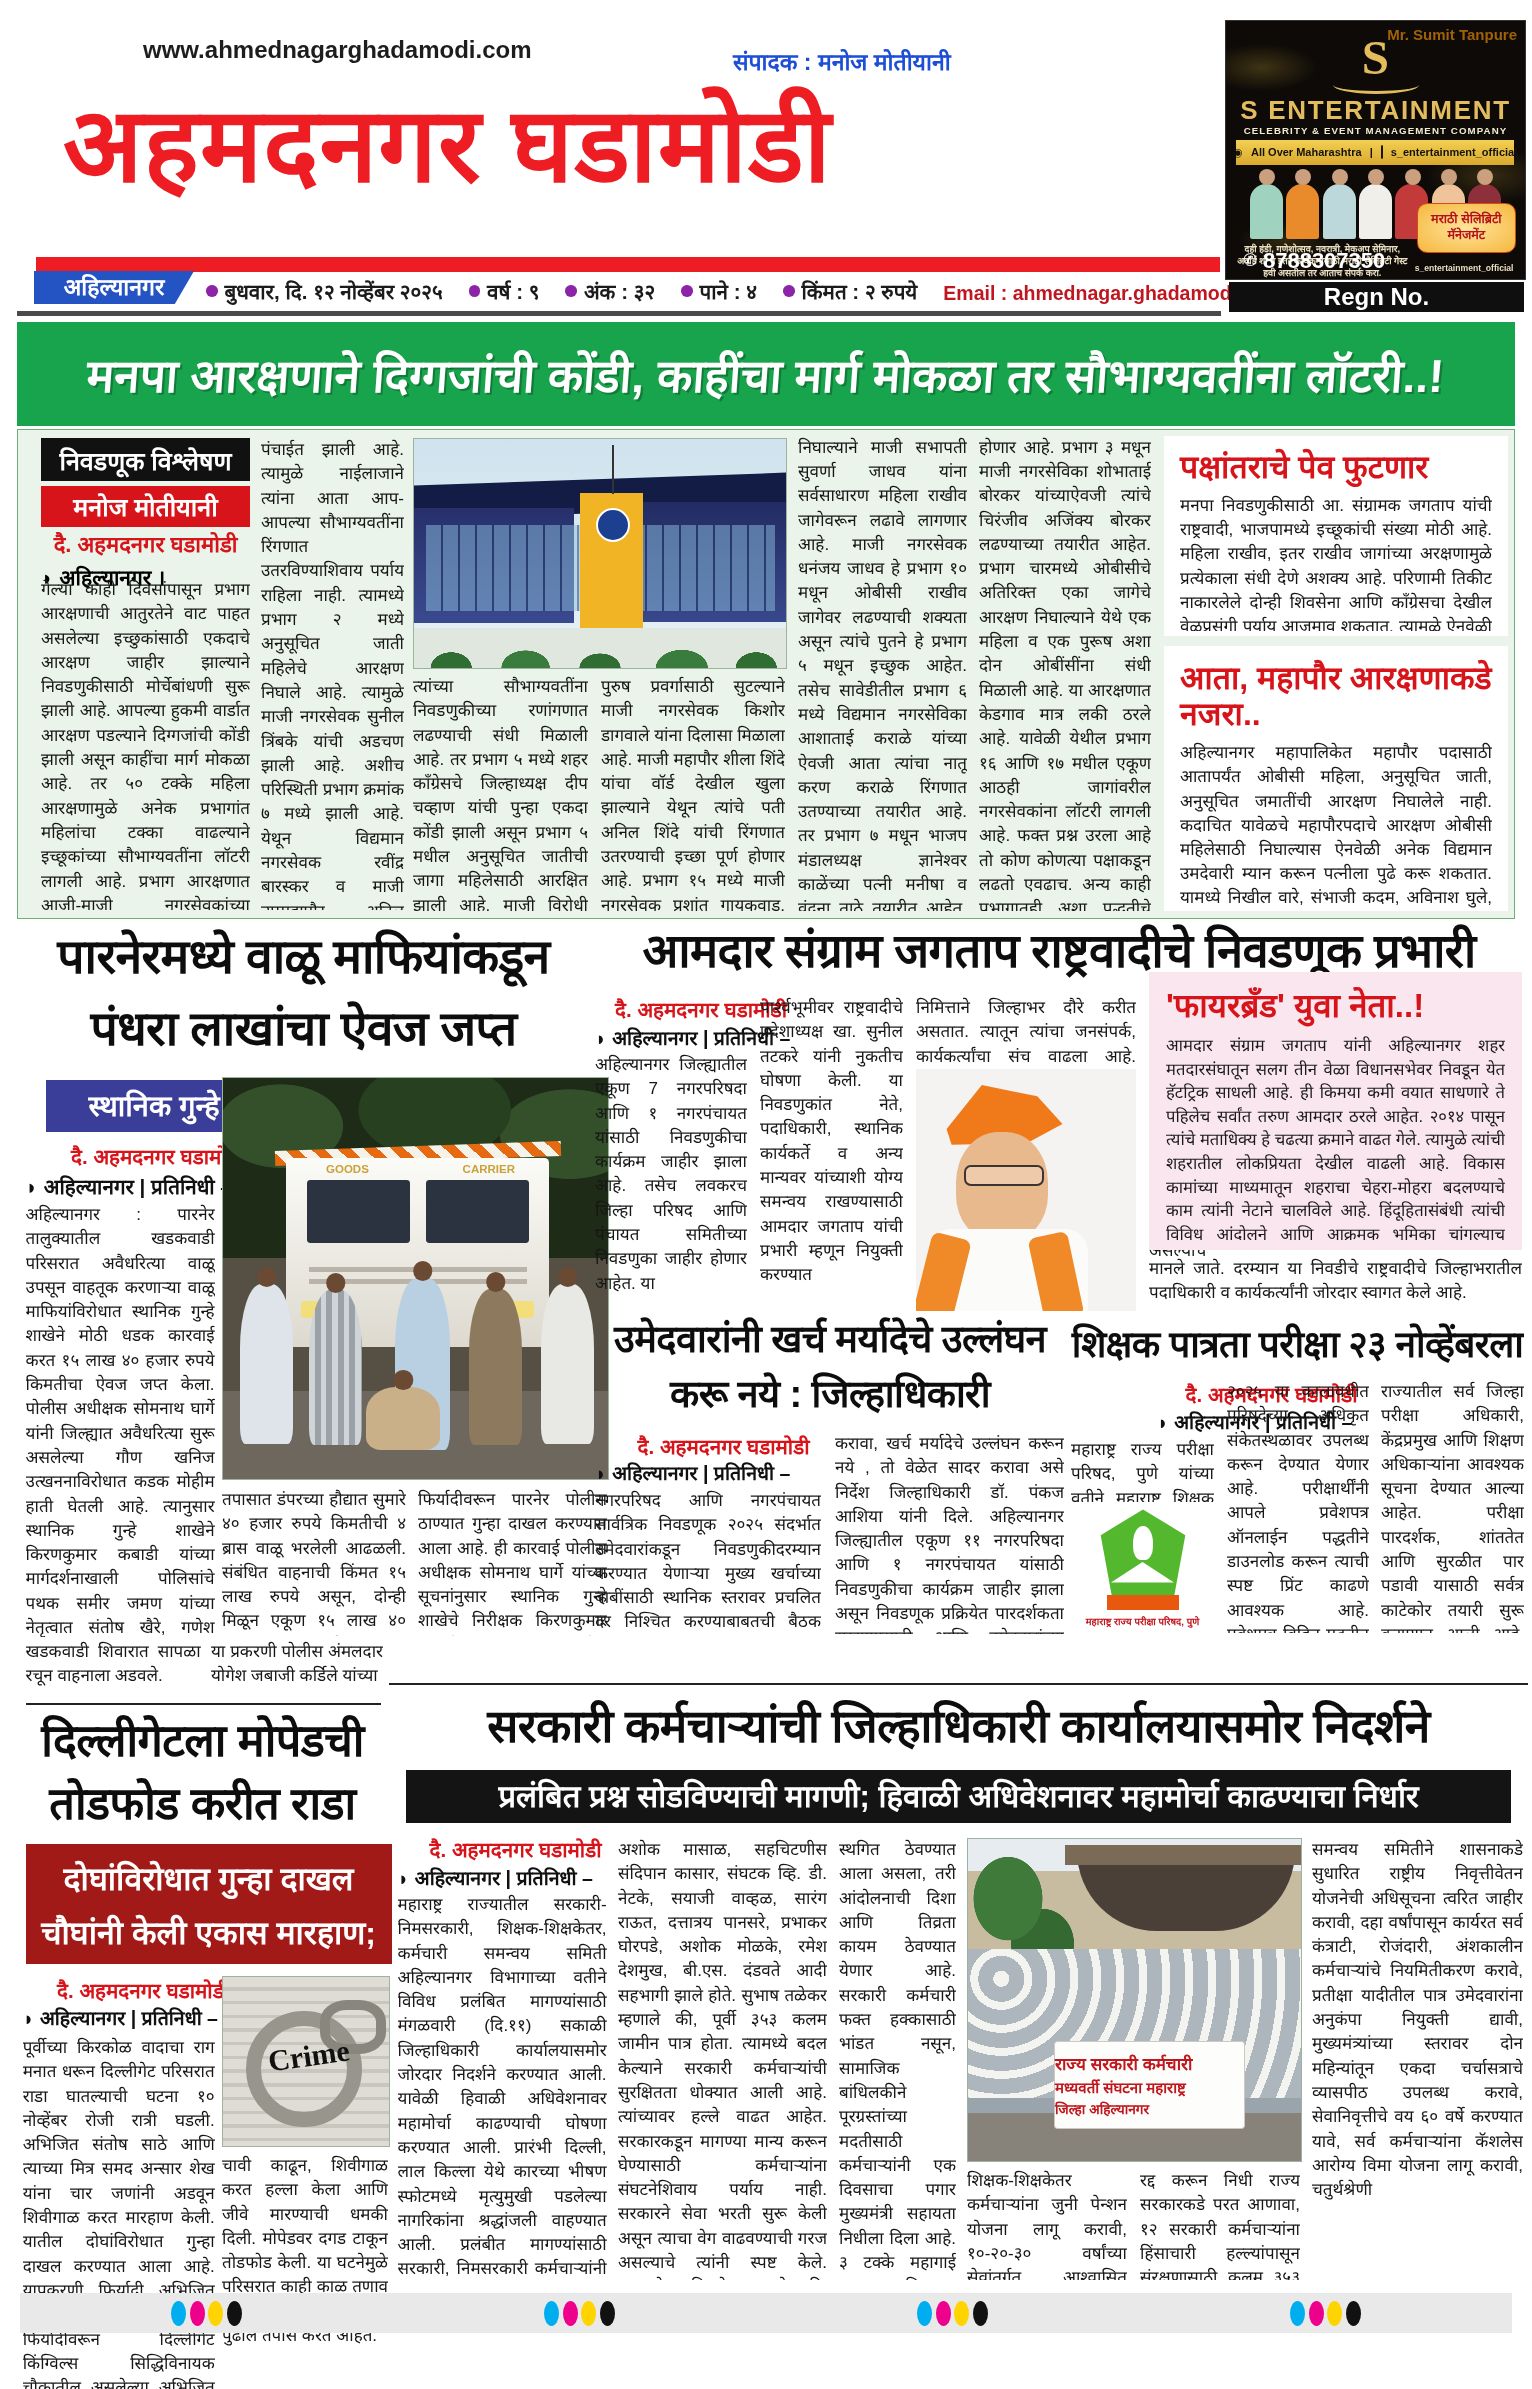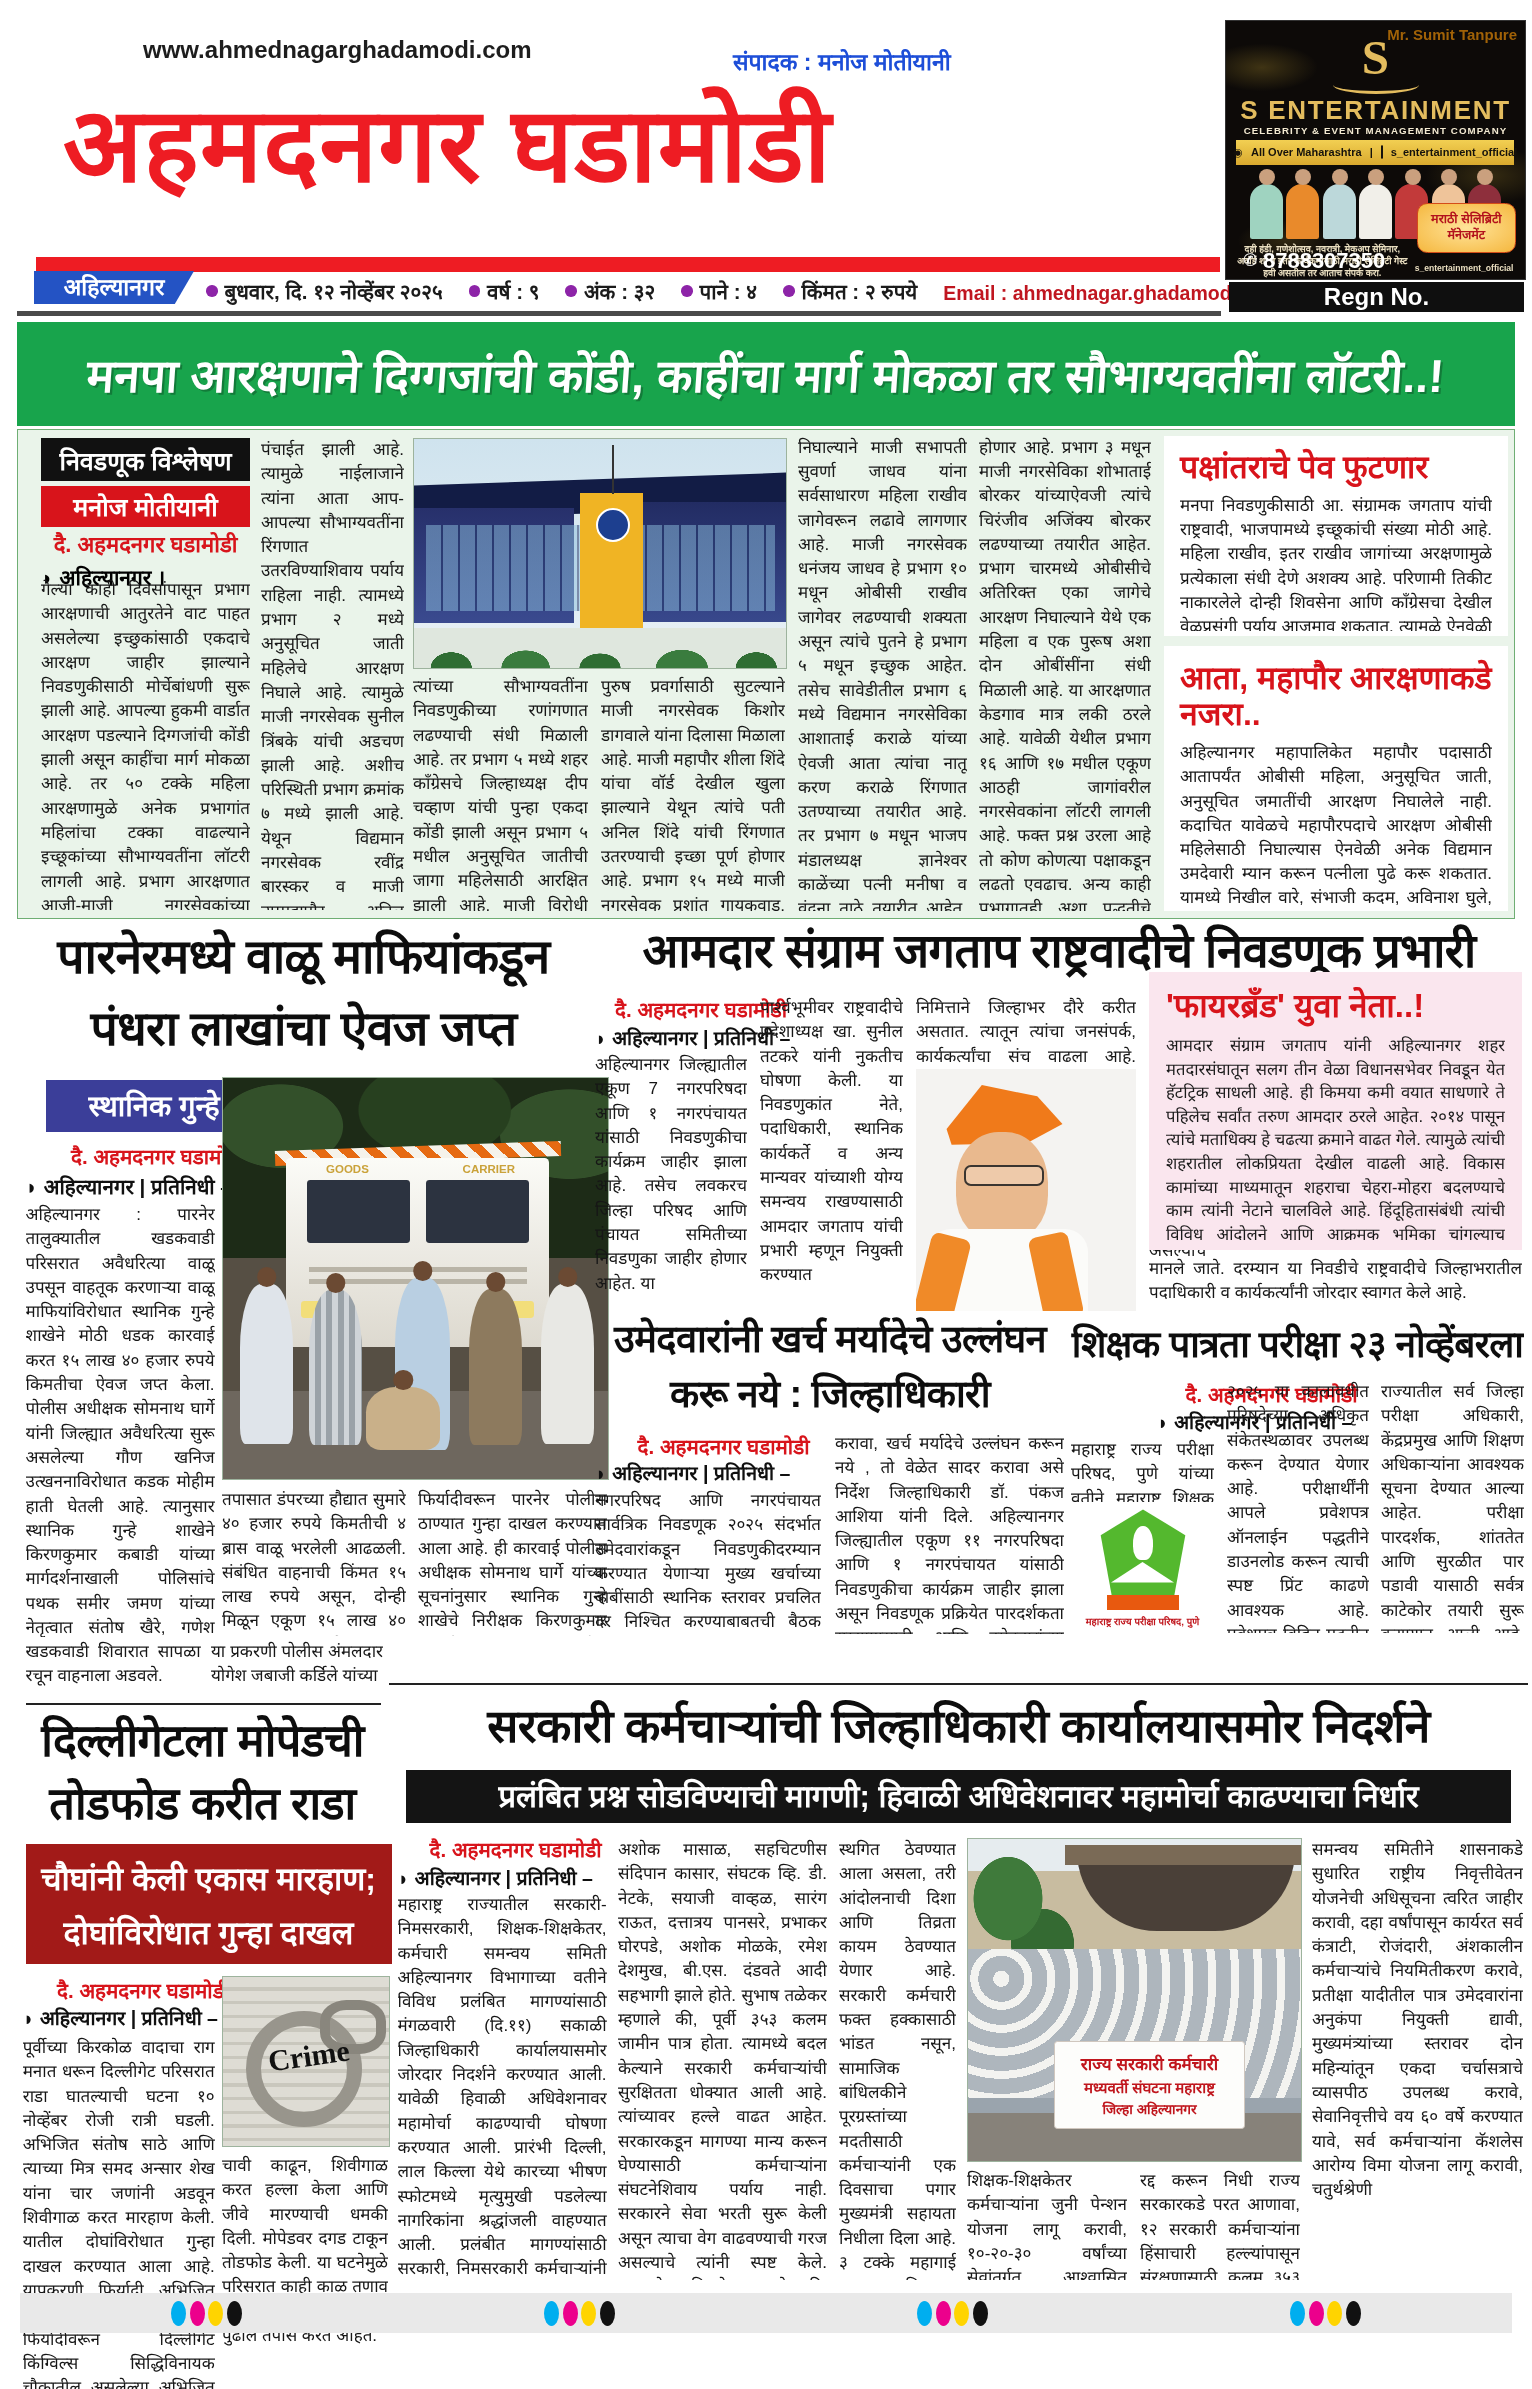--- a/index.html
+++ b/index.html
@@ -260,22 +260,22 @@
     <div class="col" style="left:310px;top:66px;width:143px;height:253px">राज्यातील सर्व जिल्हा परीक्षा अधिकारी, केंद्रप्रमुख आणि शिक्षण अधिकाऱ्यांना आवश्यक सूचना देण्यात आल्या आहेत. परीक्षा पारदर्शक, शांततेत आणि सुरळीत पार पडावी यासाठी सर्वत्र काटेकोर तयारी सुरू करण्यात आली आहे. महाराष्ट्र शिक्षक पात्रता परीक्षा ही प्राथमिक (इयत्ता १ ते ५) आणि उच्च प्राथमिक (इयत्ता ६ ते ८) स्तरावर शिक्षक म्हणून नियुक्तीसाठी अनिवार्य असून, उमेदवारांनी या परीक्षेत उत्तीर्ण होणे आवश्यक आहे. परीक्षेच्या मार्गदर्शक सूचना व वेळापत्रक प्रवेशपत्रासोबतच ऑनलाईन पोर्टलवर पाहायला मिळणार आहेत.</div>
   </div>
 
   <div class="abs" style="left:17px;top:1640px;width:371px;height:644px">
     <div class="col" style="left:8.6px;top:0;width:175px;height:55px">खडकवाडी शिवारात सापळा रचून वाहनाला अडवले.</div>
     <div class="col" style="left:194px;top:0;width:172px;height:55px">या प्रकरणी पोलीस अंमलदार योगेश जबाजी कर्डिले यांच्या</div>
     <div class="hrline" style="left:8.6px;top:63px;width:355px"></div>
     <div class="hl" style="left:0;top:73px;width:371px;font-size:45px;line-height:1.25">दिल्लीगेटला मोपेडची</div>
     <div class="hl" style="left:0;top:136px;width:371px;font-size:45px;line-height:1.25">तोडफोड करीत राडा</div>
     <div class="whitebar" style="left:8.6px;top:204px;width:366px;height:120px;background:#a21a18;font-size:32px;line-height:1.7;padding-top:8px;box-sizing:border-box">
+      <div>दोघांविरोधात गुन्हा दाखल</div>
       <div>चौघांनी केली एकास मारहाण;</div>
-      <div>दोघांविरोधात गुन्हा दाखल</div>
     </div>
     <div class="tag" style="left:23px;top:336px;width:206px">दै. अहमदनगर घडामोडी</div>
     <div class="byline" style="left:5.7px;top:364px;width:229px;font-size:19.5px">◗ अहिल्यानगर | प्रतिनिधी –</div>
 
     <div class="ph" style="left:205px;top:336px;width:166px;height:169px;background:repeating-linear-gradient(#dedcd4 0 10.3px,#c9c7bd 10.3px 13.7px)">
       <div class="abs" style="left:23px;top:34px;width:86px;height:86px;border:15px solid #98958c;border-radius:50%"></div>
       <div class="abs" style="left:97px;top:23px;width:46px;height:34px;border:10.3px solid #89867d;border-radius:40%"></div>
       <div class="abs" style="left:45px;top:62px;color:#111;font-weight:900;font-size:30px;transform:rotate(-8deg);font-family:'Liberation Serif','DejaVu Serif',serif">Crime</div>
     </div>
     <div class="col" style="left:5.7px;top:396px;width:192px;height:412px">पूर्वीच्या किरकोळ वादाचा राग मनात धरून दिल्लीगेट परिसरात राडा घातल्याची घटना १० नोव्हेंबर रोजी रात्री घडली. अभिजित संतोष साठे आणि त्याच्या मित्र समद अन्सार शेख यांना चार जणांनी अडवून शिवीगाळ करत मारहाण केली. यातील दोघांविरोधात गुन्हा दाखल करण्यात आला आहे. याप्रकरणी फिर्यादी अभिजित साठे यांनी दिलेल्या सादविरोधी फिर्यादीवरून दिल्लीगेट किंग्विल्स सिद्धिविनायक चौकातील असलेल्या अभिजित व समदला बोलावून घेतले. चौघांनी अभिजितच्या मोपेडची</div>
@@ -290,21 +290,21 @@
     <div class="col" style="left:8.6px;top:208px;width:209px;height:387px">महाराष्ट्र राज्यातील सरकारी-निमसरकारी, शिक्षक-शिक्षकेतर, कर्मचारी समन्वय समिती अहिल्यानगर विभागाच्या वतीने विविध प्रलंबित मागण्यांसाठी मंगळवारी (दि.११) सकाळी जिल्हाधिकारी कार्यालयासमोर जोरदार निदर्शने करण्यात आली. यावेळी हिवाळी अधिवेशनावर महामोर्चा काढण्याची घोषणा करण्यात आली. प्रारंभी दिल्ली, लाल किल्ला येथे कारच्या भीषण स्फोटमध्ये मृत्युमुखी पडलेल्या नागरिकांना श्रद्धांजली वाहण्यात आली. प्रलंबीत मागण्यांसाठी सरकारी, निमसरकारी कर्मचाऱ्यांनी जोरदार घोषणाबाजी केली. या आंदोलनात समितीचे जिल्हा निमंत्रक रावसाहेब निमसे, जिल्हा सरकारी कर्मचारी मध्यवर्ती संघटनेचे अध्यक्ष सुभाष तळेकर, सरचिटणीस रावसाहेब निमसे,</div>
     <div class="col" style="left:229px;top:153px;width:209px;height:442px">अशोक मासाळ, सहचिटणीस संदिपान कासार, संघटक व्हि. डी. नेटके, सयाजी वाव्हळ, सारंग राऊत, दत्तात्रय पानसरे, प्रभाकर घोरपडे, अशोक मोळके, रमेश देशमुख, बी.एस. दंडवते आदी सहभागी झाले होते. सुभाष तळेकर म्हणाले की, पूर्वी ३५३ कलम जामीन पात्र होता. त्यामध्ये बदल केल्याने सरकारी कर्मचाऱ्यांची सुरक्षितता धोक्यात आली आहे. त्यांच्यावर हल्ले वाढत आहेत. सरकारकडून मागण्या मान्य करून घेण्यासाठी कर्मचाऱ्यांना संघटनेशिवाय पर्याय नाही. सरकारने सेवा भरती सुरू केली असून त्याचा वेग वाढवण्याची गरज असल्याचे त्यांनी स्पष्ट केले. रावसाहेब निमसे म्हणाले की, पूर्वनियोजित ११ नोव्हेंबरचा लाक्षणिक संप अतिवृष्टीमुळे शेतकरी वर्ग संकटात आहे व निवडणूक आचारसंहितेमुळे हे आंदोलन</div>
     <div class="col" style="left:450px;top:153px;width:117px;height:442px">स्थगित ठेवण्यात आला असला, तरी आंदोलनाची दिशा आणि तिव्रता कायम ठेवण्यात येणार आहे. सरकारी कर्मचारी फक्त हक्कासाठी भांडत नसून, सामाजिक बांधिलकीने पूरग्रस्तांच्या मदतीसाठी कर्मचाऱ्यांनी एक दिवसाचा पगार मुख्यमंत्री सहायता निधीला दिला आहे. ३ टक्के महागाई भत्ता मिळावा, यासाठी देखील संघटना प्रयत्नशील असल्याचे ते म्हणाले.</div>
 
     <div class="ph" style="left:578px;top:153px;width:333px;height:322px;background:linear-gradient(#e6ecef 0 10%, #c8bca0 10% 40%, #98a2ab 40% 85%, #8a8required5 85%);background:linear-gradient(#e6ecef 0 10%, #c8bca0 10% 40%, #9aa4ad 40% 85%, #87827a 85%)">
       <div class="abs" style="left:-5.7px;top:0;width:115px;height:149px;background:radial-gradient(57px 69px at 40% 40%, #3f7a3b 60%, transparent 61%),radial-gradient(52px 57px at 70% 70%, #346a32 60%, transparent 61%)"></div>
       <div class="abs" style="left:109px;top:11.5px;width:218px;height:80px;background:#4a4038;border-radius:0 0 109px 109px"></div>
       <div class="abs" style="left:97px;top:5.7px;width:236px;height:20.6px;background:#7a6a56"></div>
       <div class="abs" style="left:0;bottom:63px;width:100%;height:149px;background:
         repeating-radial-gradient(circle at 10% 20%, #f3f3f0 0 8px, #aeb6bd 8px 23px)"></div>
-      <div class="abs" style="left:86px;bottom:32px;width:189px;height:86px;background:#fdfdfb;border:1.7px solid #d0c7be;border-radius:3.4px;display:flex;flex-direction:column;align-items:center;justify-content:center;gap:2.3px">
+      <div class="abs" style="left:86px;bottom:32px;width:189px;height:86px;background:#fdfdfb;border:1.7px solid #d0c7be;border-radius:3.4px;display:flex;flex-direction:column;justify-content:center;gap:2.3px">
         <span style="color:#c0161d;font-weight:900;font-size:17px">राज्य सरकारी कर्मचारी</span>
         <span style="color:#c0161d;font-weight:900;font-size:15px">मध्यवर्ती संघटना महाराष्ट्र</span>
         <span style="color:#c0161d;font-weight:800;font-size:13.7px">जिल्हा अहिल्यानगर</span>
       </div>
     </div>
     <div class="col" style="left:923px;top:153px;width:211px;height:442px">समन्वय समितीने शासनाकडे सुधारित राष्ट्रीय निवृत्तीवेतन योजनेची अधिसूचना त्वरित जाहीर करावी, दहा वर्षांपासून कार्यरत सर्व कंत्राटी, रोजंदारी, अंशकालीन कर्मचाऱ्यांचे नियमितीकरण करावे, प्रतीक्षा यादीतील पात्र उमेदवारांना अनुकंपा नियुक्ती द्यावी, मुख्यमंत्र्यांच्या स्तरावर दोन महिन्यांतून एकदा चर्चासत्राचे व्यासपीठ उपलब्ध करावे, सेवानिवृत्तीचे वय ६० वर्षे करण्यात यावे, सर्व कर्मचाऱ्यांना कॅशलेस आरोग्य विमा योजना लागू करावी, चतुर्थश्रेणी</div>
     <div class="col" style="left:578px;top:484px;width:160px;height:111px">शिक्षक-शिक्षकेतर कर्मचाऱ्यांना जुनी पेन्शन योजना लागू करावी, १०-२०-३० वर्षांच्या सेवांतर्गत आश्वासित प्रगती योजना लागू करावी, १० लिपिक संवर्गातील पदे तातडीने भरावी, सेवाभरती नियम व आकृतिबंधांना शासन मान्यता द्यावी, १४ नवीन राष्ट्रीय</div>
     <div class="col" style="left:751px;top:484px;width:160px;height:111px">रद्द करून निधी राज्य सरकारकडे परत आणावा, १२ सरकारी कर्मचाऱ्यांना हिंसाचारी हल्ल्यांपासून संरक्षणासाठी कलम ३५३ अजामीनपात्र करावे, १३ पदे तातडीने भरावी, १५ मार्च २०२४ च्या शासन निर्णयाची अंमलबजावणी करावी आदी मागण्या करण्यात आल्या. आंदोलनात शिक्षक आणि शिक्षकेतर मोठ्या संख्येने सहभागी झाले होते.</div>
   </div>
 

